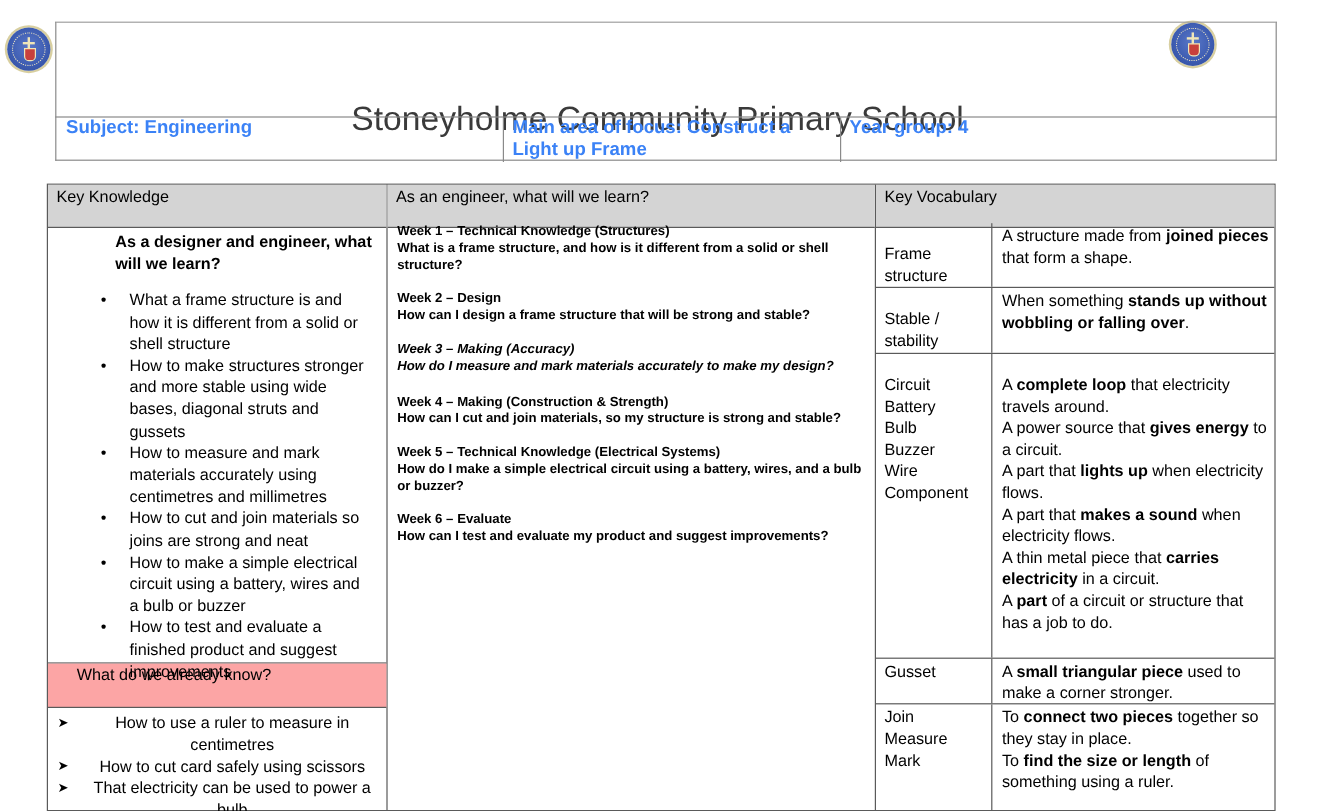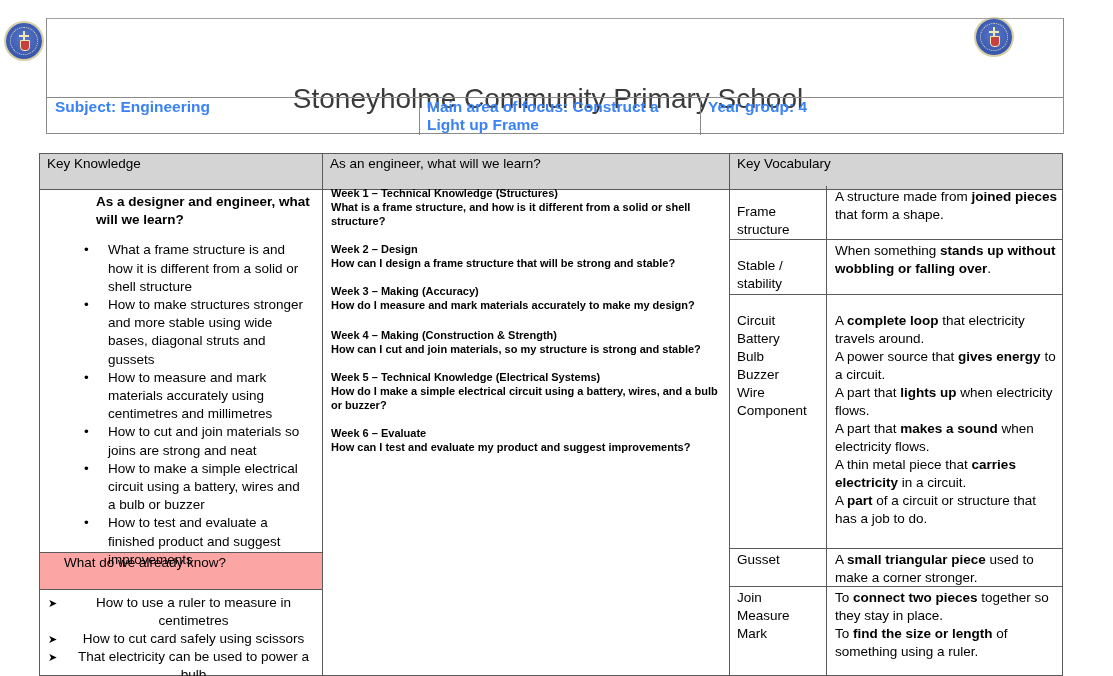--- a/index.html
+++ b/index.html
@@ -103,21 +103,21 @@
     <div class="hdr">As an engineer, what will we learn?</div>
     <div class="weeks" id="weeks">
         <div class="week" style="position: absolute; left: 8px; right: 8px; top: 32px;">
           <div class="wt">Week 1 – Technical Knowledge (Structures)</div>
           <div>What is a frame structure, and how is it different from a solid or shell structure?</div>
         </div>
         <div class="week" style="position: absolute; left: 8px; right: 8px; top: 88px;">
           <div class="wt">Week 2 – Design</div>
           <div>How can I design a frame structure that will be strong and stable?</div>
         </div>
-        <div class="week" style="position: absolute; left: 8px; right: 8px; top: 130px;">
+        <div class="week" style="position: absolute; left: 8px; right: 8px; top: 130px; font-style: italic;">
           <div class="wt">Week 3 – Making (Accuracy)</div>
           <div>How do I measure and mark materials accurately to make my design?</div>
         </div>
         <div class="week" style="position: absolute; left: 8px; right: 8px; top: 174px;">
           <div class="wt">Week 4 – Making (Construction &amp; Strength)</div>
           <div>How can I cut and join materials, so my structure is strong and stable?</div>
         </div>
         <div class="week" style="position: absolute; left: 8px; right: 8px; top: 216px;">
           <div class="wt">Week 5 – Technical Knowledge (Electrical Systems)</div>
           <div>How do I make a simple electrical circuit using a battery, wires, and a bulb or buzzer?</div>

